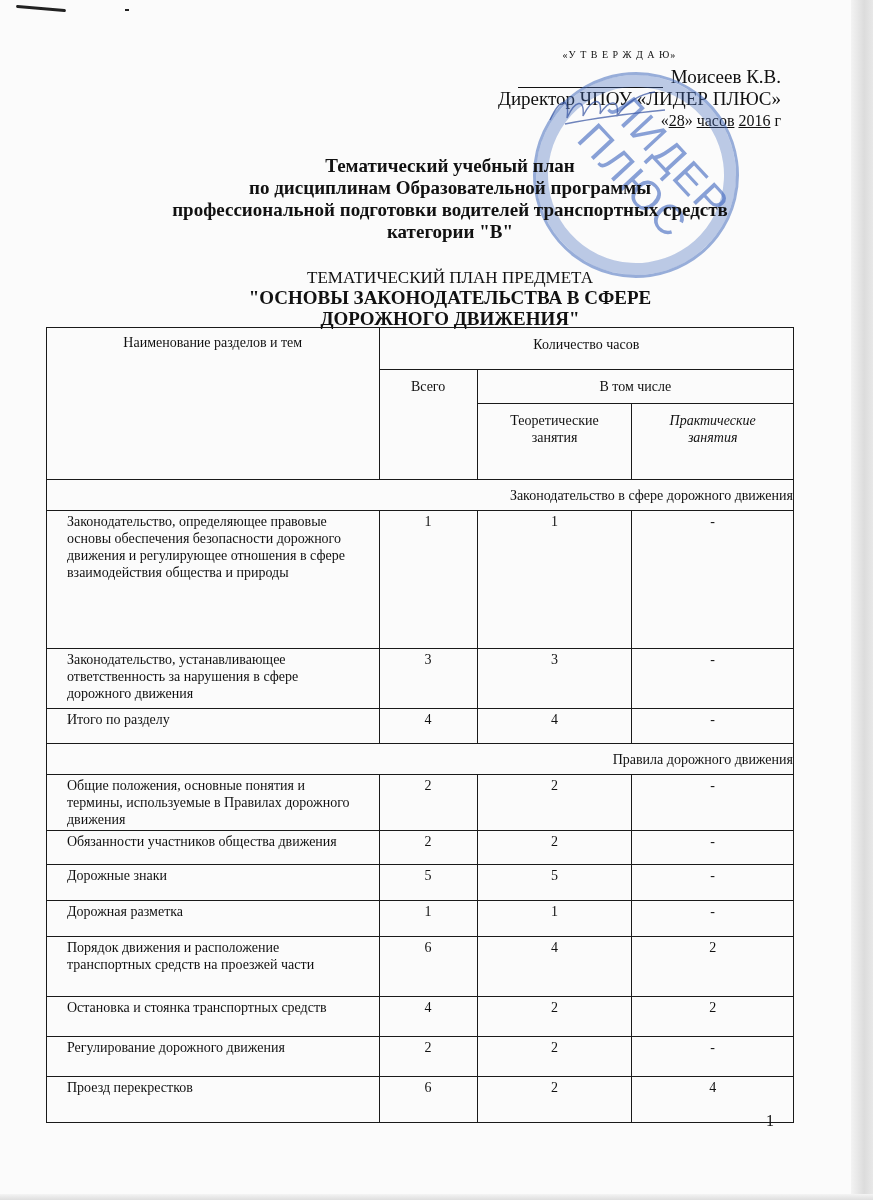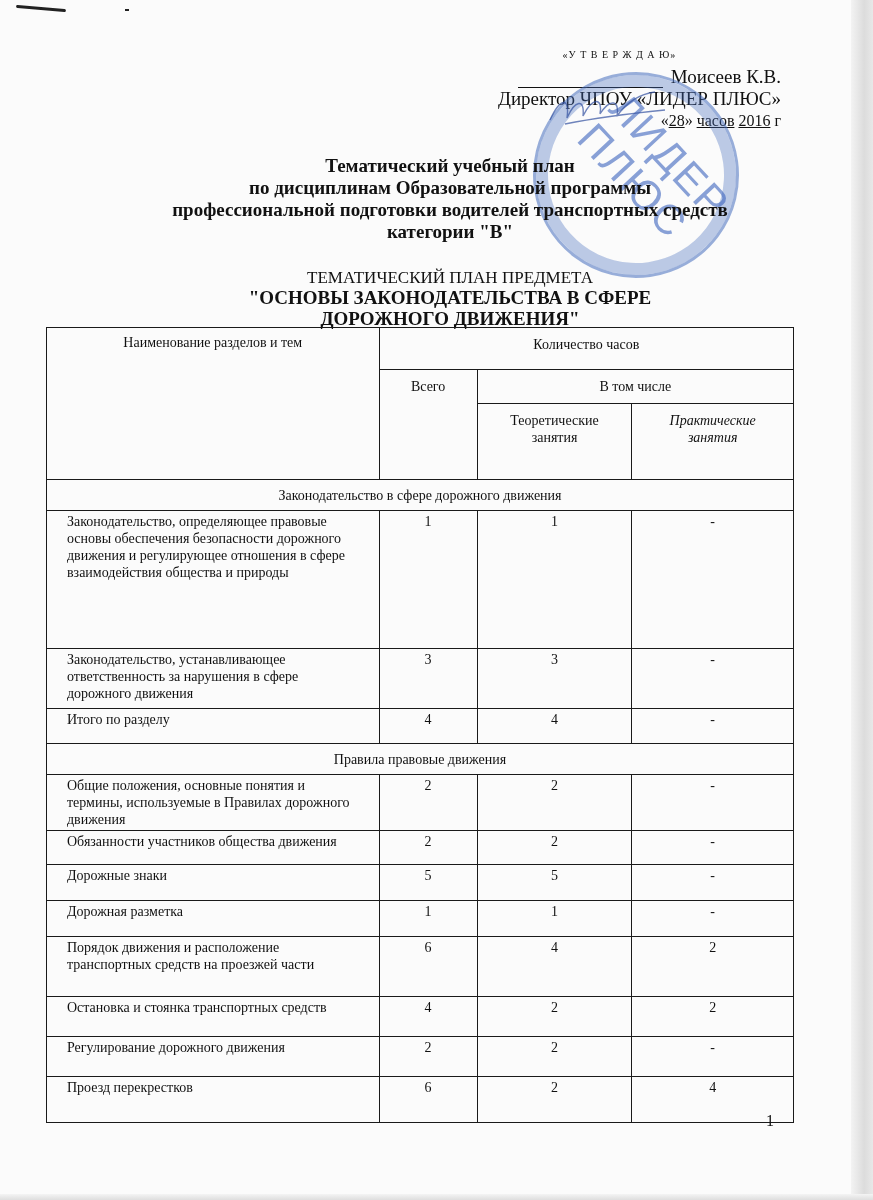--- a/index.html
+++ b/index.html
@@ -63,21 +63,21 @@
 
   .plan-table {
     position: absolute; left: 46px; top: 327px; width: 748px;
     border-collapse: collapse; font-size: 14px; line-height: 17px;
   }
   .plan-table td {
     border: 1.5px solid #1a1a1a; vertical-align: top; padding: 2px 20px;
   }
   .plan-table .hdr { text-align: center; }
   .plan-table .num { text-align: center; }
-  .plan-table .section td { text-align: center; padding: 7px 10px 6px; }
+  .plan-table .section td { text-align: right; padding: 7px 0 6px; }
   .c-name { width: 395px; }
   .c-all { width: 70px; }
   .c-theory { width: 128px; }
   .c-practice { width: 140px; font-style: italic; }
   .page-number {
     position: absolute; left: 766px; top: 1112px; font-size: 16px;
   }
 </style>
 </head>
 <body>
@@ -147,21 +147,21 @@
     <td class="num">-</td>
   </tr>
   <tr style="height:35px">
     <td>Итого по разделу</td>
     <td class="num">4</td>
     <td class="num">4</td>
     <td class="num">-</td>
   </tr>
 
   <tr class="section">
-    <td colspan="4">Правила правовые движения</td>
+    <td colspan="4">Правила дорожного движения</td>
   </tr>
   <tr style="height:44px">
     <td>Общие положения, основные понятия и термины, используемые в Правилах дорожного движения</td>
     <td class="num">2</td>
     <td class="num">2</td>
     <td class="num">-</td>
   </tr>
   <tr style="height:34px">
     <td>Обязанности участников общества движения</td>
     <td class="num">2</td>

